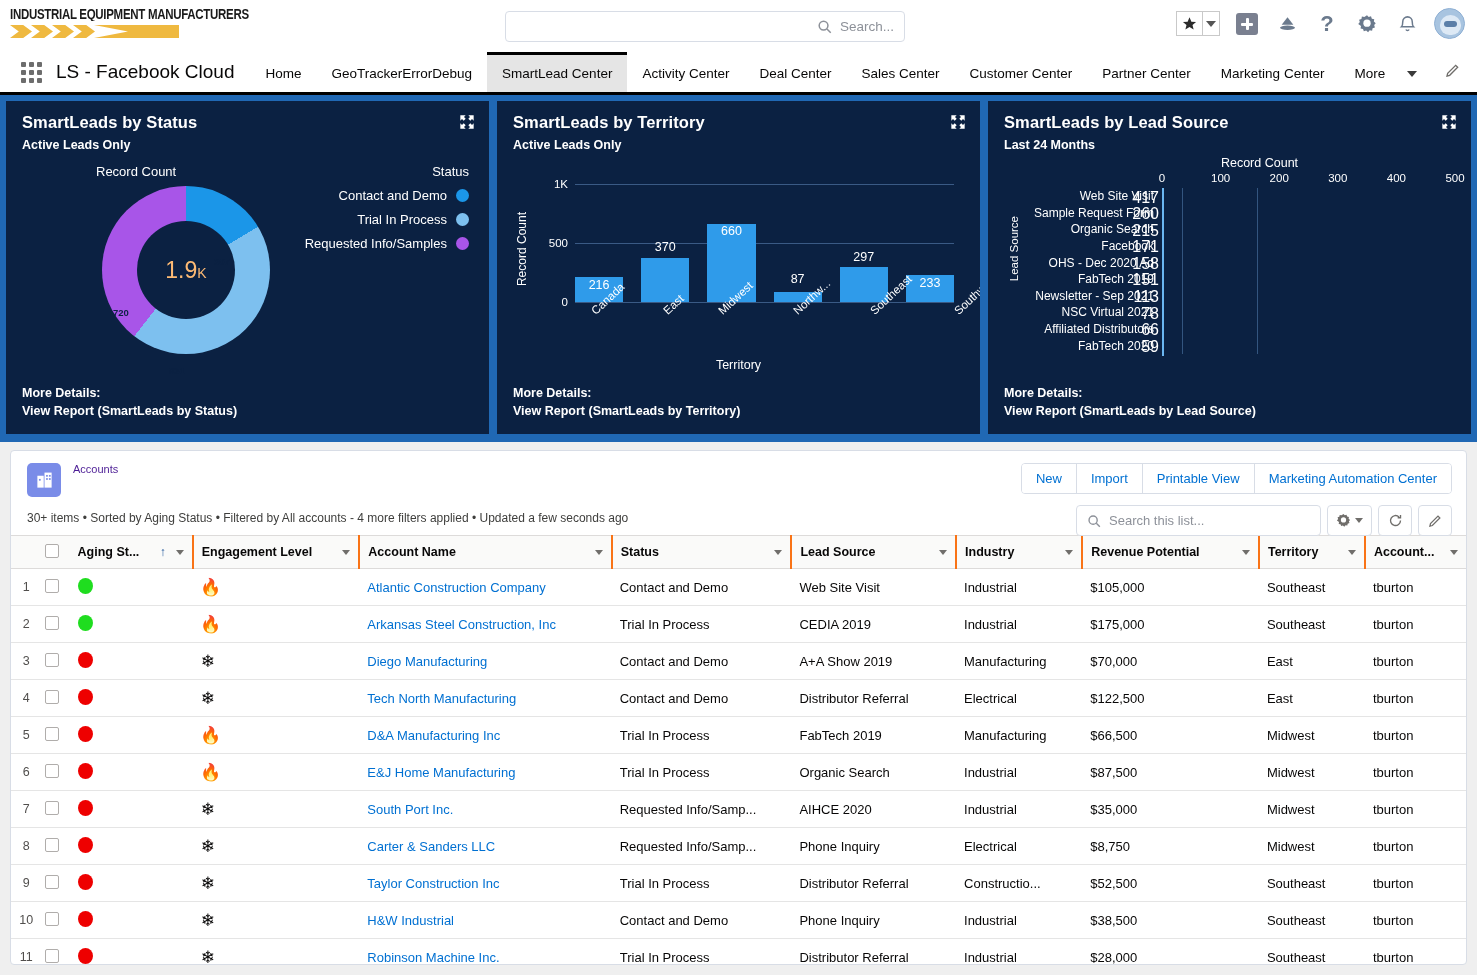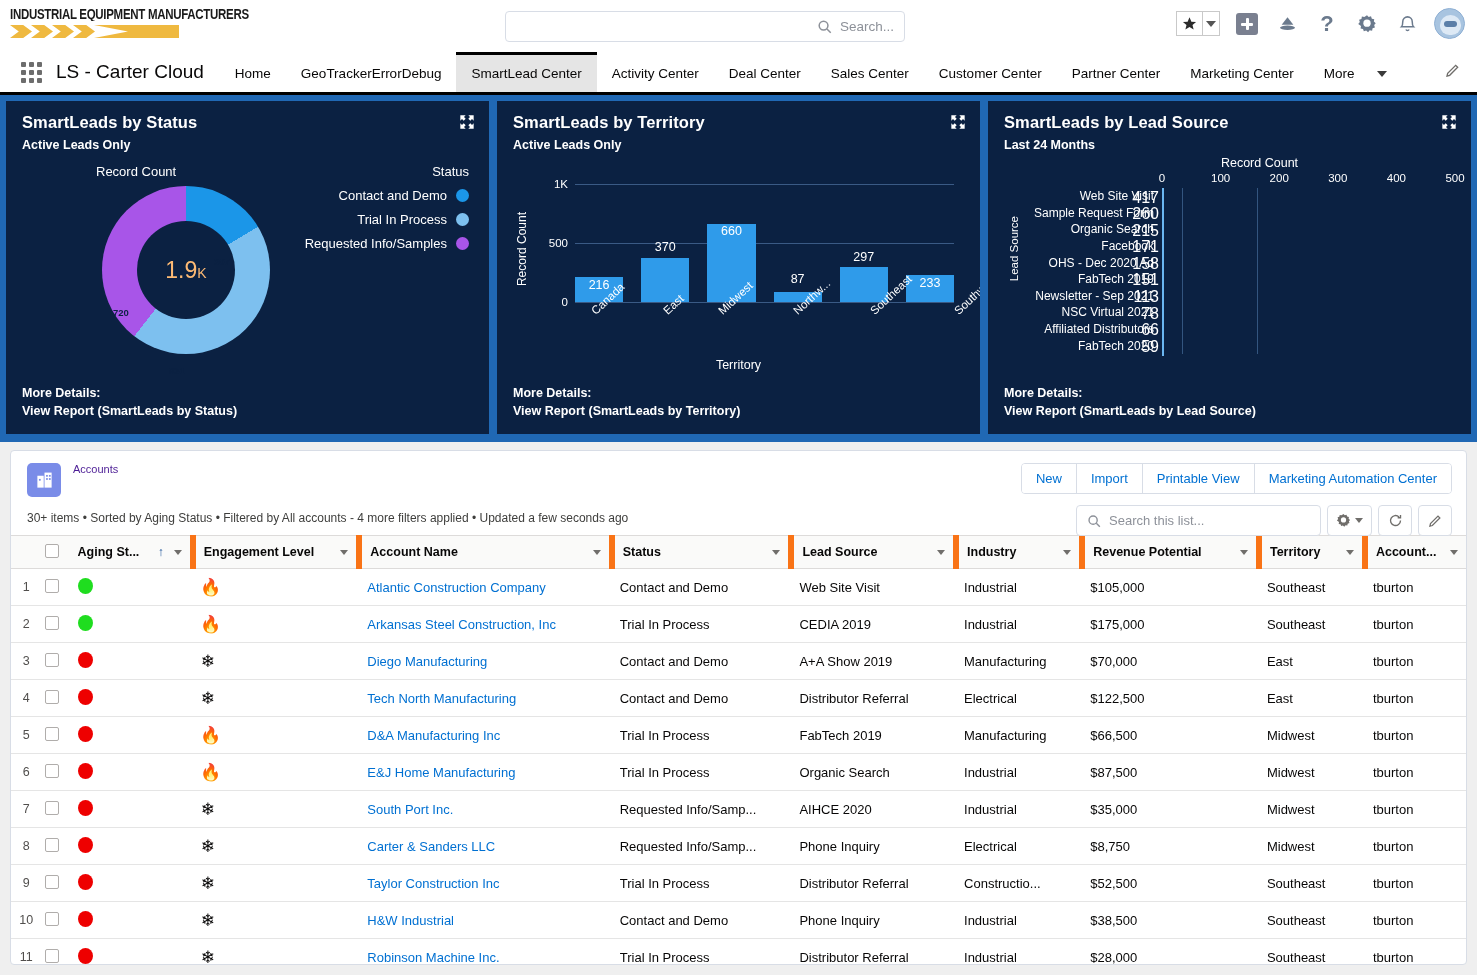--- a/index.html
+++ b/index.html
@@ -277,21 +277,21 @@
     height: 31px; border: 1px solid #d8dde6; border-radius: 4px; background: #fff;
     display: flex; align-items: center; justify-content: center;
     padding: 0 8px; gap: 4px; color: #706e6b; cursor: pointer;
   }
   .tool-btn.sq { width: 34px; padding: 0; }
 
   
   table { width: 100%; border-collapse: collapse; table-layout: fixed; }
   thead th {
     background: #fafaf9; border-top: 1px solid #dddbda;
-    border-bottom: 1px solid #dddbda; border-right: 6px solid #f97316;
+    border-bottom: 1px solid #dddbda; border-right: 2px solid #f97316;
     font-size: 12.5px; font-weight: bold; color: #080707;
     text-align: left; height: 33px; padding: 0 8px; white-space: nowrap;
     position: relative;
   }
   thead th .th-inner { display: flex; align-items: center; }
   thead th .th-lbl { flex: 1; overflow: hidden; text-overflow: ellipsis; }
   .th-caret {
     width: 0; height: 0; border-left: 4px solid transparent;
     border-right: 4px solid transparent; border-top: 5px solid #706e6b;
     margin-left: 6px;
@@ -392,21 +392,21 @@
         <i></i>
         <i></i>
         <i></i>
         <i></i>
         <i></i>
         <i></i>
         <i></i>
         <i></i>
       </div>
   </div>
-  <div class="app-name">LS - Carter Cloud</div>
+  <div class="app-name">LS - Facebook Cloud</div>
   <div class="nav-tabs">
     <div class="nav-tab">Home</div>
     <div class="nav-tab">GeoTrackerErrorDebug</div>
     <div class="nav-tab active">SmartLead Center</div>
     <div class="nav-tab">Activity Center</div>
     <div class="nav-tab">Deal Center</div>
     <div class="nav-tab">Sales Center</div>
     <div class="nav-tab">Customer Center</div>
     <div class="nav-tab">Partner Center</div>
     <div class="nav-tab">Marketing Center</div>

